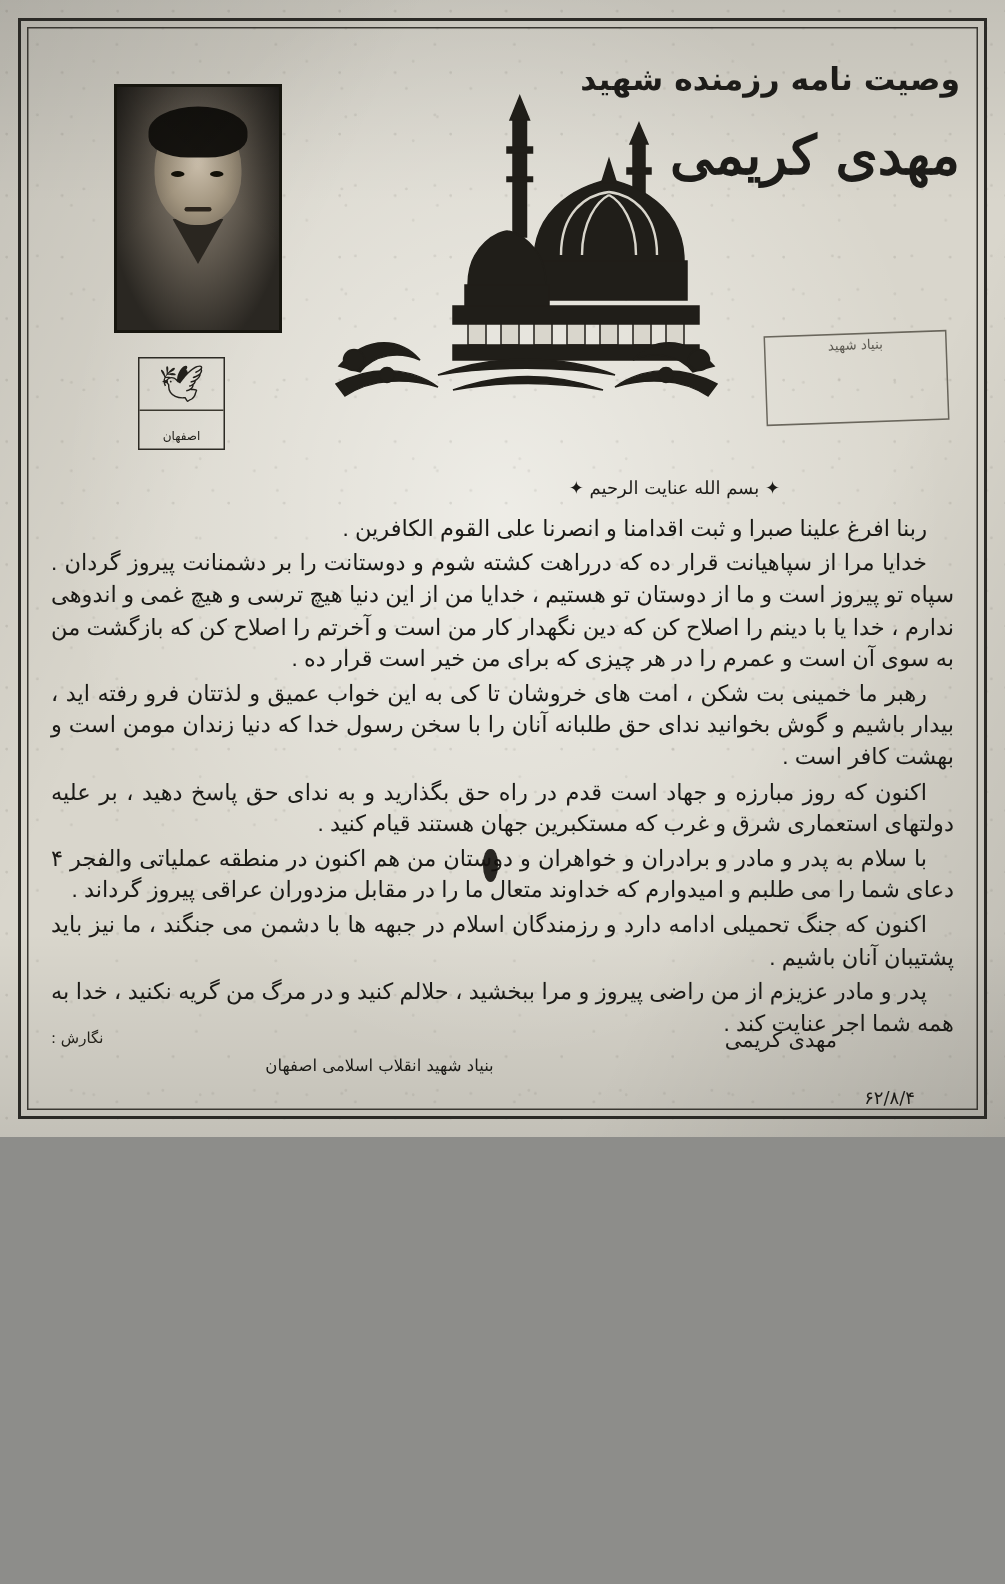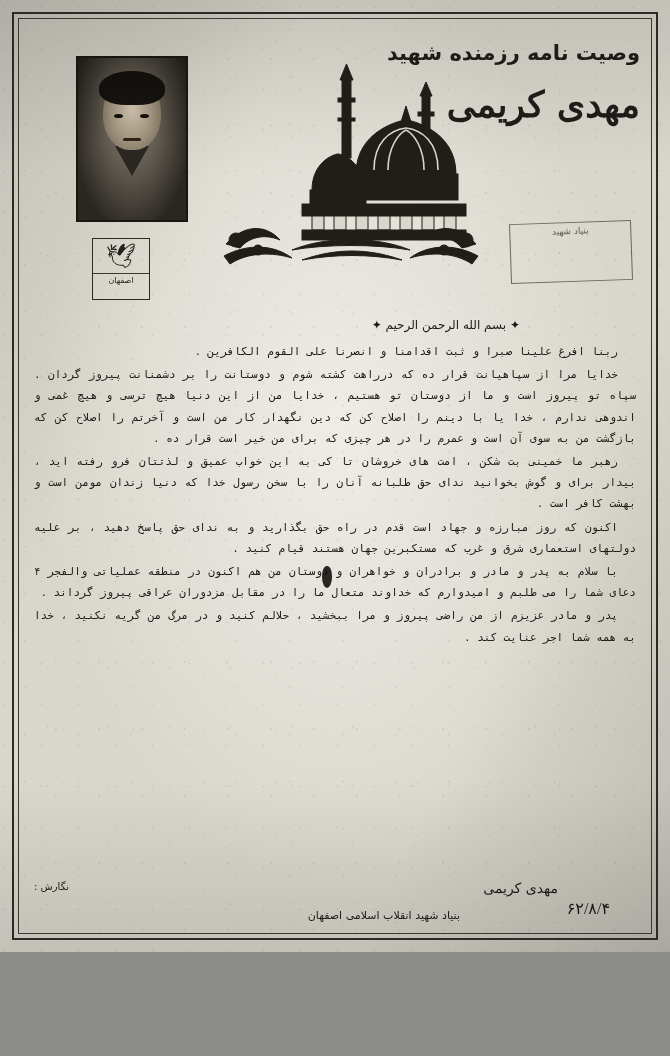--- a/index.html
+++ b/index.html
@@ -3,21 +3,21 @@
 <meta charset="utf-8">
 <style>
   html, body {
     margin: 0;
     padding: 0;
     background: #8d8d8a;
   }
   .page {
     position: relative;
     width: 670px;
-    height: 952px;
+    height: 758px;
     margin: 0 auto;
     background: #d9d6cc;
     overflow: hidden;
     font-family: "DejaVu Sans", sans-serif;
     
     background-image:
       radial-gradient(ellipse at 50% 45%, rgba(255,255,252,0.55) 0%, rgba(255,255,252,0.0) 62%),
       linear-gradient(115deg, rgba(0,0,0,0.10) 0%, rgba(0,0,0,0.0) 28%, rgba(0,0,0,0.0) 72%, rgba(0,0,0,0.13) 100%),
       linear-gradient(0deg, rgba(0,0,0,0.10) 0%, rgba(0,0,0,0.0) 18%, rgba(0,0,0,0.0) 82%, rgba(0,0,0,0.10) 100%);
   }
@@ -164,21 +164,21 @@
   }
   .emblem .bird {
     font-size: 24px;
     line-height: 34px;
     display: block;
   }
   .emblem .cap {
     font-size: 8px;
     display: block;
     border-top: 1px solid #3b382f;
-    padding-top: 2px;
+    padding-top: 12px;
     font-family: "DejaVu Sans", sans-serif;
   }
   
   .shrine {
     position: absolute;
     left: 182px;
     top: 18px;
     width: 290px;
     height: 230px;
     color: #201e19;
@@ -208,24 +208,24 @@
     color: #1c1b17;
     letter-spacing: 0.5px;
     font-family: "DejaVu Sans", sans-serif;
   }
   .body {
     position: absolute;
     left: 34px;
     right: 34px;
     top: 342px;
     color: #1b1a16;
-    font-size: 11px;
+    font-size: 15px;
     line-height: 21.2px;
     text-align: justify;
-    font-family: Liberation Mono, monospace;
+    font-family: Liberation Sans, sans-serif;
     text-justify: inter-word;
   }
   .body p {
     margin: 0 0 2px 0;
     text-indent: 18px;
   }
   .body p.first { margin-top: 0; }
 
   .ink-smudge {
     position: absolute;
@@ -244,32 +244,31 @@
     right: 112px;
     bottom: 56px;
     font-family: "DejaVu Serif", serif;
     font-size: 14px;
     letter-spacing: 3px;
     color: #1b1a16;
   }
   .sign-date {
     position: absolute;
     right: 60px;
-    bottom: 34px;
-    font-size: 16px;
+    bottom: 19px;
+    font-size: 12px;
     color: #1b1a16;
     letter-spacing: 1px;
-    font-family: Liberation Serif, serif;
   }
   .footer-org {
     position: absolute;
     left: 46px;
     right: 210px;
-    bottom: 30px;
-    text-align: right;
+    bottom: 41px;
+    text-align: center;
     font-size: 11px;
     color: #1b1a16;
     letter-spacing: 0.4px;
     margin-top: 39px;
   }
   .footer-left {
     position: absolute;
     left: 34px;
     bottom: 60px;
     font-size: 10px;
@@ -363,29 +362,30 @@
           <path d="M86 206 C120 192 170 192 204 206 C170 200 120 200 86 206 Z" fill="#201e19"></path>
           <path d="M96 216 C130 204 162 204 196 216 C162 210 130 210 96 216 Z" fill="#201e19"></path>
         </g>
       </svg>
     </div>
 
     <div class="stamp">بنیاد شهید</div>
   </div>
 
   <div class="basmala">
-    ✦ <span>بسم الله الرحمن الرحیم</span> ✦
+    ✦ <span>بسم الله عنایت الرحیم</span> ✦
   </div>
 
   <div class="body">
     <p class="first">ربنا افرغ علینا صبرا و ثبت اقدامنا و انصرنا علی القوم الکافرین .</p>
     <p>خدایا مرا از سپاهیانت قرار ده که درراهت کشته شوم و دوستانت را بر دشمنانت پیروز گردان . سپاه تو پیروز است و ما از دوستان تو هستیم ، خدایا من از این دنیا هیچ ترسی و هیچ غمی و اندوهی ندارم ، خدا یا با دینم را اصلاح کن که دین نگهدار کار من است و آخرتم را اصلاح کن که بازگشت من به سوی آن است و عمرم را در هر چیزی که برای من خیر است قرار ده .</p>
-    <p>رهبر ما خمینی بت شکن ، امت های خروشان تا کی به این خواب عمیق و لذتتان فرو رفته اید ، بیدار برای و گوش بخوانید ندای حق طلبانه آنان را با سخن رسول خدا که دنیا زندان مومن است و بهشت کافر است .</p>
+    <p>رهبر ما خمینی بت شکن ، امت های خروشان تا کی به این خواب عمیق و لذتتان فرو رفته اید ، بیدار باشیم و گوش بخوانید ندای حق طلبانه آنان را با سخن رسول خدا که دنیا زندان مومن است و بهشت کافر است .</p>
     <p>اکنون که روز مبارزه و جهاد است قدم در راه حق بگذارید و به ندای حق پاسخ دهید ، بر علیه دولتهای استعماری شرق و غرب که مستکبرین جهان هستند قیام کنید .</p>
     <p>با سلام به پدر و مادر و برادران و خواهران و دوستان من هم اکنون در منطقه عملیاتی والفجر ۴ دعای شما را می طلبم و امیدوارم که خداوند متعال ما را در مقابل مزدوران عراقی پیروز گرداند .</p>
+    <p>اکنون که جنگ تحمیلی ادامه دارد و رزمندگان اسلام در جبهه ها با دشمن می جنگند ، ما نیز باید پشتیبان آنان باشیم .</p>
     <p>پدر و مادر عزیزم از من راضی پیروز و مرا ببخشید ، حلالم کنید و در مرگ من گریه نکنید ، خدا به همه شما اجر عنایت کند .</p>
   </div>
 
   <div class="ink-smudge"></div>
 
   <div class="sign-name">مهدی کریمی</div>
   <div class="sign-date">۶۲/۸/۴</div>
   <div class="footer-left">نگارش :</div>
   <div class="footer-org">بنیاد شهید انقلاب اسلامی اصفهان</div>
 

